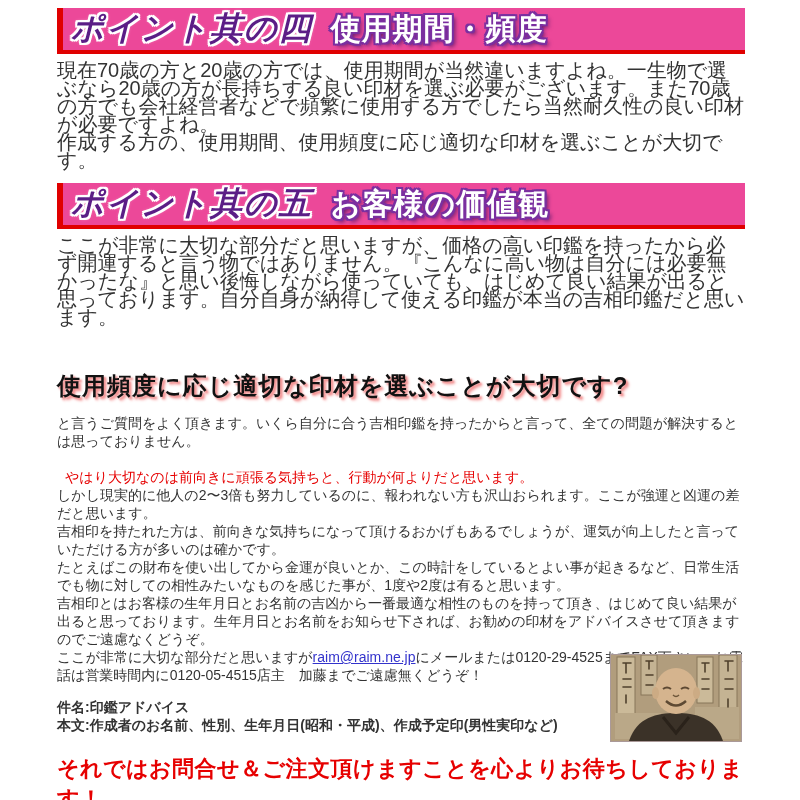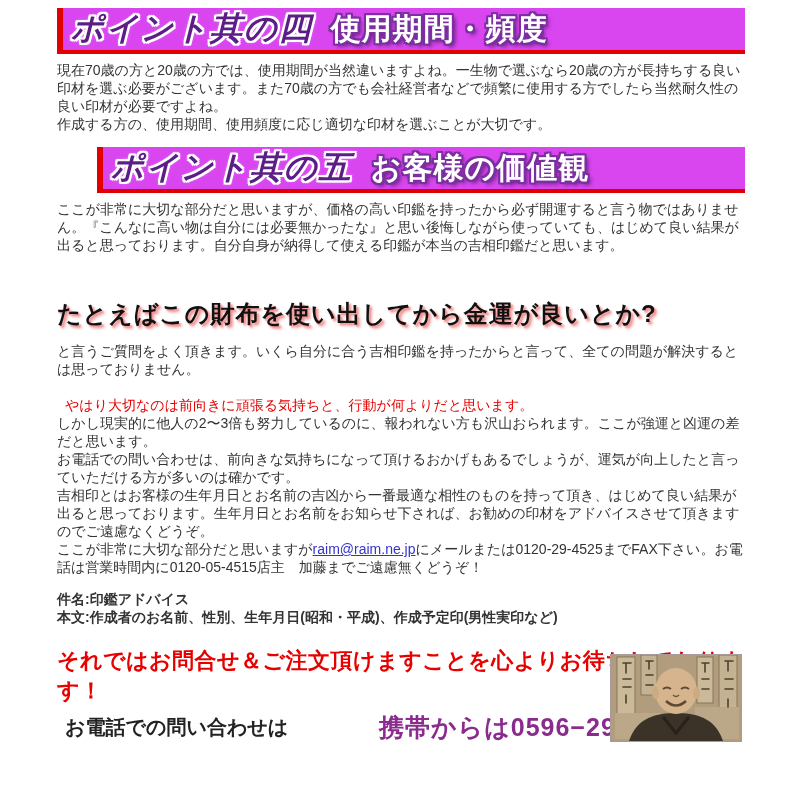--- a/index.html
+++ b/index.html
@@ -12,21 +12,21 @@
     overflow:hidden;
   }
   .content{
     position:absolute;
     left:57px;top:8px;
     width:688px;
   }
   
   .banner{
     position:relative;
-    background:#d946ef;
+    background:#ec4899;
     border-bottom:4px solid #e00000;
     height:46px;
     display:flex;
     align-items:center;
     padding-left:14px;
     box-sizing:border-box;
     white-space:nowrap;
     overflow:hidden;
   }
   .banner .redbar{
@@ -44,24 +44,24 @@
   .banner .banner-title{
     margin-left:18px;
     font-size:30px;font-weight:bold;
     color:#fff;
     letter-spacing:1px;
     text-shadow:
       -2px 0 #7b2fa0, 2px 0 #7b2fa0, 0 -2px #7b2fa0, 0 2px #7b2fa0,
       -2px -2px #7b2fa0, 2px 2px #7b2fa0, -2px 2px #7b2fa0, 2px -2px #7b2fa0,
       3px 3px 4px #4a1566;
   }
-  .banner2{margin-top:14px;margin-left:40px;}
+  .banner2{margin-top:14px;}
   
   .para{
-    font-size:14px;line-height:18px;
+    font-size:20px;line-height:18px;
     margin:7px 0 0 0;
     white-space:pre-line;
     color:#333;
   }
   .qa-heading{
     margin:44px 0 12px 0;
     font-size:24px;font-weight:bold;
     color:#111;
     letter-spacing:1px;
     text-shadow:2px 2px 2px #f29090, 3px 3px 3px #f8b8b8;
@@ -134,26 +134,27 @@
 作成する方の、使用期間、使用頻度に応じ適切な印材を選ぶことが大切です。</p>
 
     <div class="banner banner2">
       <div class="redbar"></div>
       <span class="point-label">ポイント其の五</span>
       <span class="banner-title">お客様の価値観</span>
     </div>
 
     <p class="para">ここが非常に大切な部分だと思いますが、価格の高い印鑑を持ったから必ず開運すると言う物ではありません。『こんなに高い物は自分には必要無かったな』と思い後悔しながら使っていても、はじめて良い結果が出ると思っております。自分自身が納得して使える印鑑が本当の吉相印鑑だと思います。</p>
 
-    <div class="qa-heading">たとえばこの財布を使い出してから金運が良いとか?</div>
+    <div class="qa-heading">使用頻度に応じ適切な印材を選ぶことが大切です?</div>
 
     <p class="qa-para">と言うご質問をよく頂きます。いくら自分に合う吉相印鑑を持ったからと言って、全ての問題が解決するとは思っておりません。</p>
     <p class="red-note">やはり大切なのは前向きに頑張る気持ちと、行動が何よりだと思います。</p>
     <p class="qa-para">しかし現実的に他人の2〜3倍も努力しているのに、報われない方も沢山おられます。ここが強運と凶運の差だと思います。</p>
-    <p class="qa-para">お電話での問い合わせは、前向きな気持ちになって頂けるおかげもあるでしょうが、運気が向上したと言っていただける方が多いのは確かです。</p>
+    <p class="qa-para">吉相印を持たれた方は、前向きな気持ちになって頂けるおかげもあるでしょうが、運気が向上したと言っていただける方が多いのは確かです。</p>
+    <p class="qa-para">たとえばこの財布を使い出してから金運が良いとか、この時計をしているとよい事が起きるなど、日常生活でも物に対しての相性みたいなものを感じた事が、1度や2度は有ると思います。</p>
     <p class="qa-para">吉相印とはお客様の生年月日とお名前の吉凶から一番最適な相性のものを持って頂き、はじめて良い結果が出ると思っております。生年月日とお名前をお知らせ下されば、お勧めの印材をアドバイスさせて頂きますのでご遠慮なくどうぞ。</p>
 
     <p class="qa-para"><span>ここが非常に大切な部分だと思いますが</span><span class="email-link">raim@raim.ne.jp</span><span>にメールまたは0120-29-4525までFAX下さい。お電話は営業時間内に0120-05-4515店主　加藤までご遠慮無くどうぞ！</span></p>
 
     <p class="details">件名:印鑑アドバイス
 本文:作成者のお名前、性別、生年月日(昭和・平成)、作成予定印(男性実印など)</p>
 
     <p class="closing">それではお問合せ＆ご注文頂けますことを心よりお待ちしております！</p>
 
     <div class="footer">

